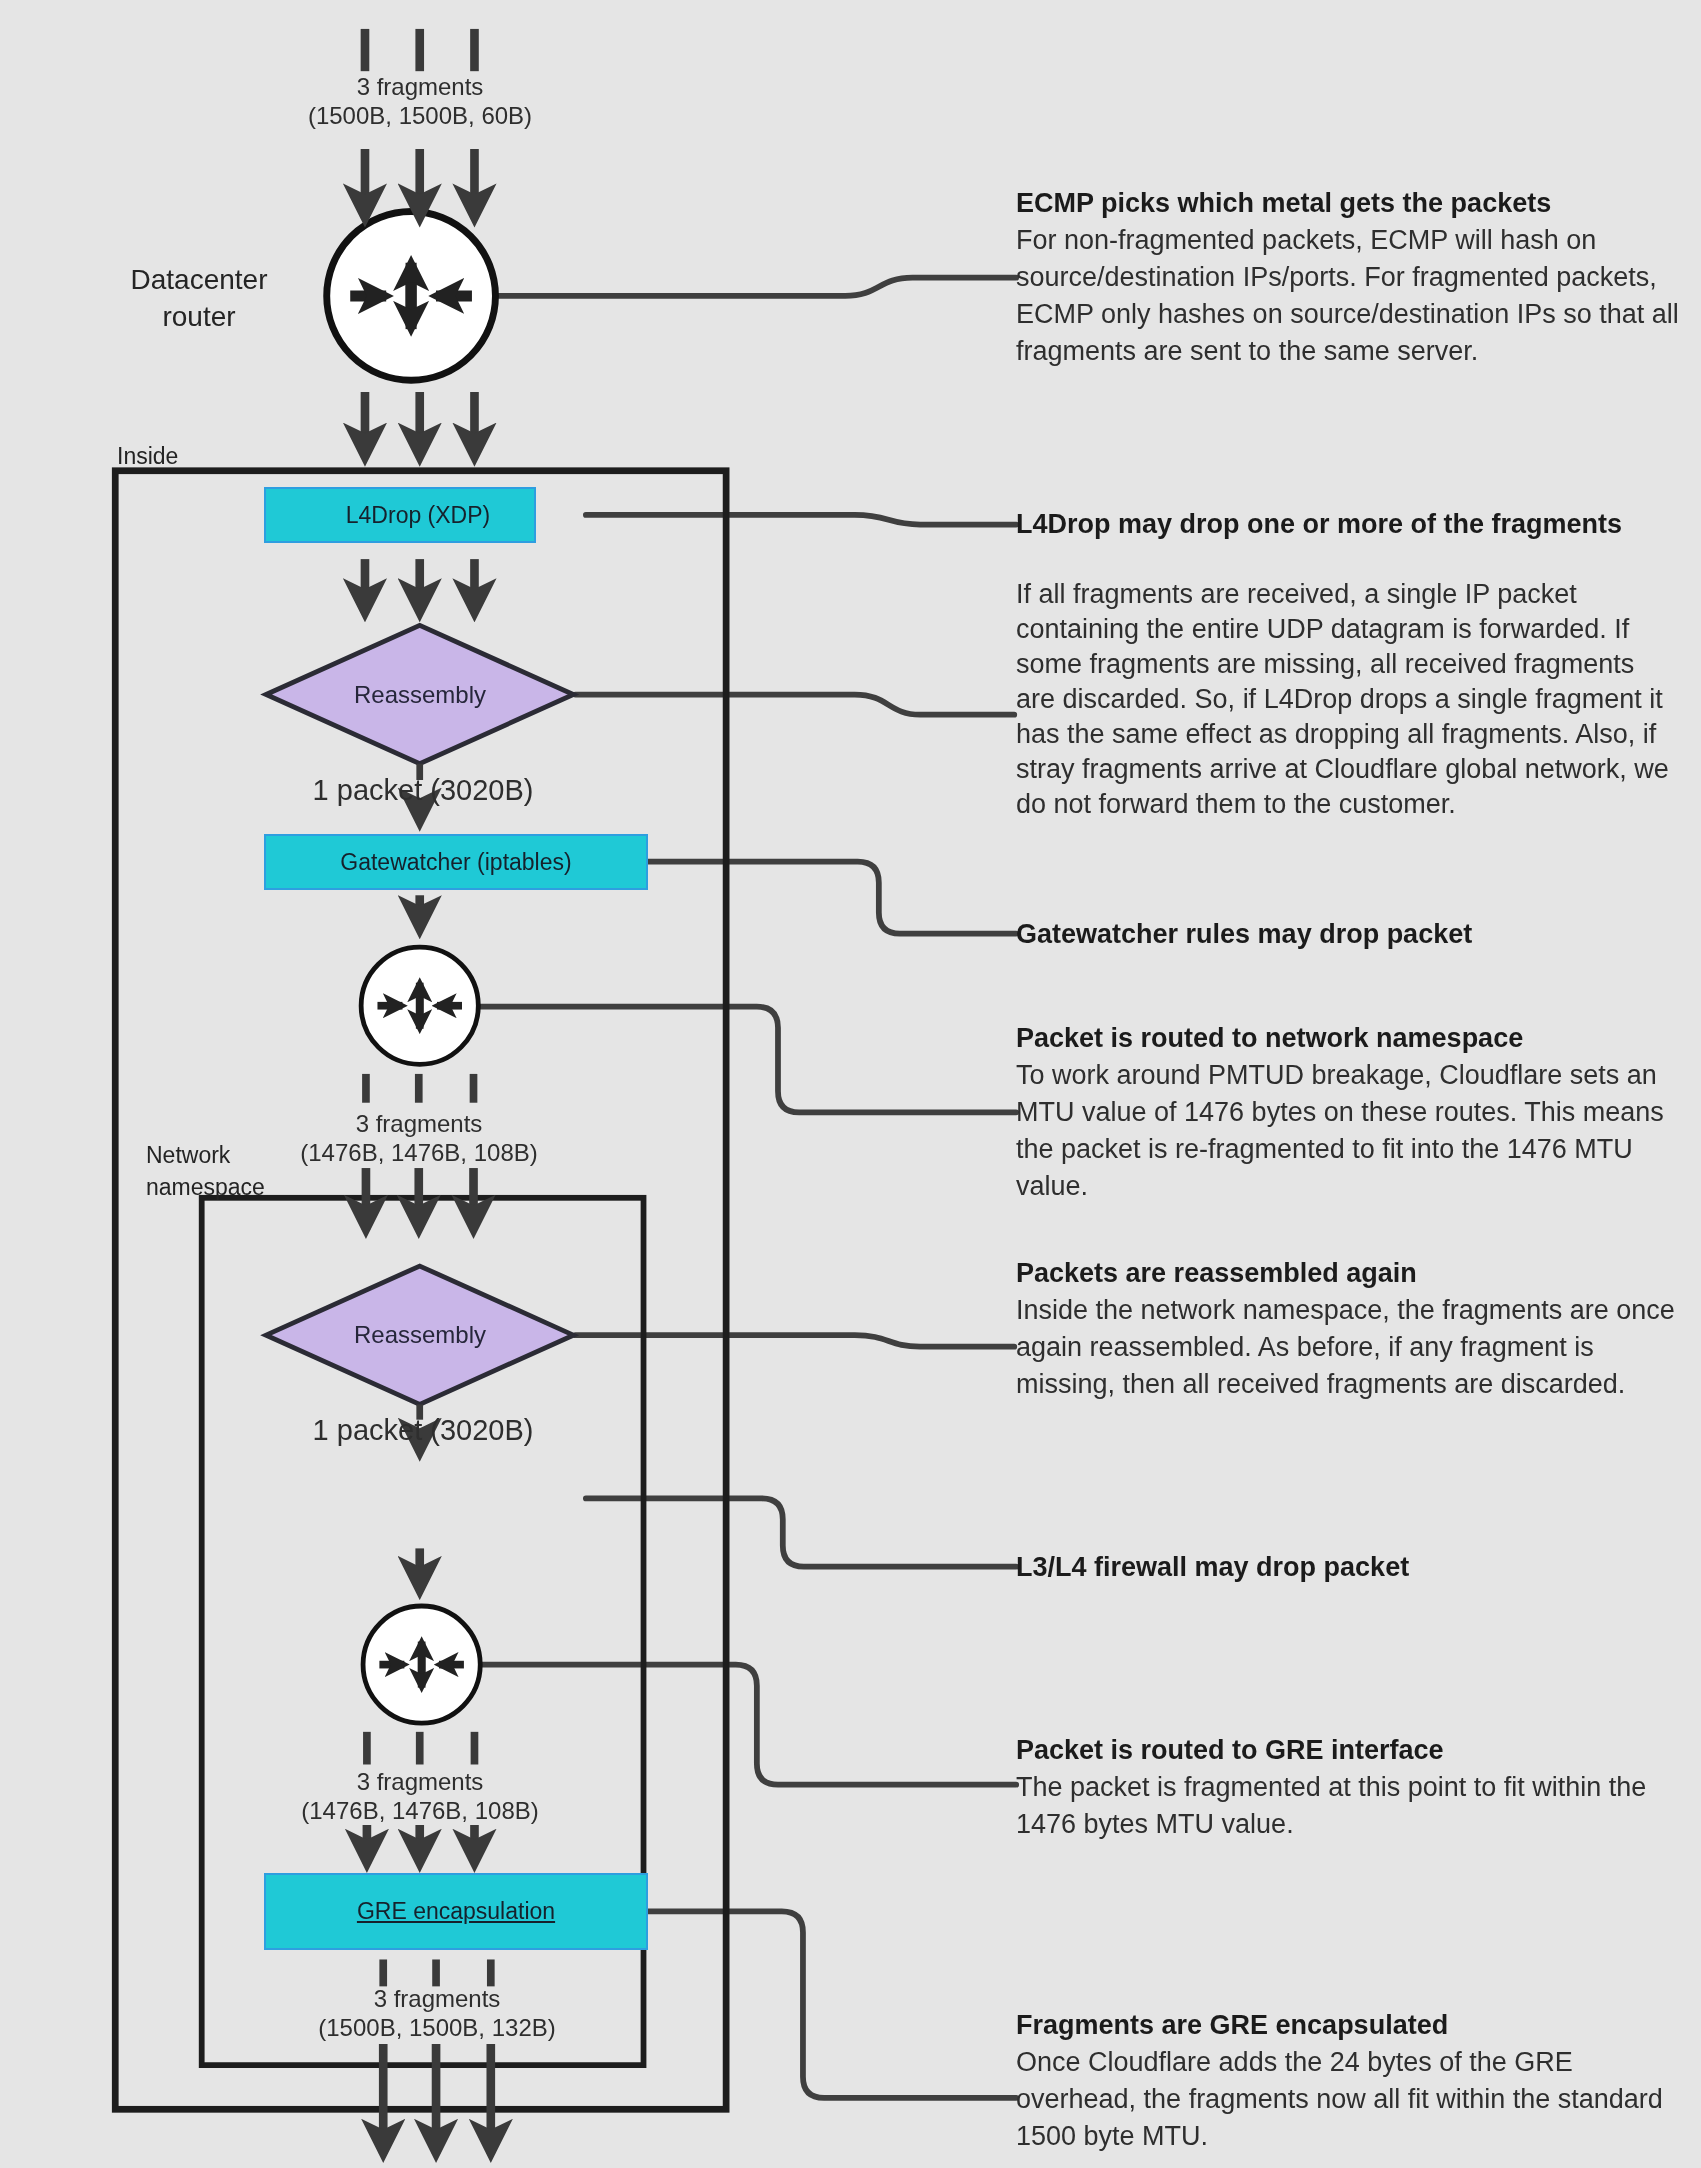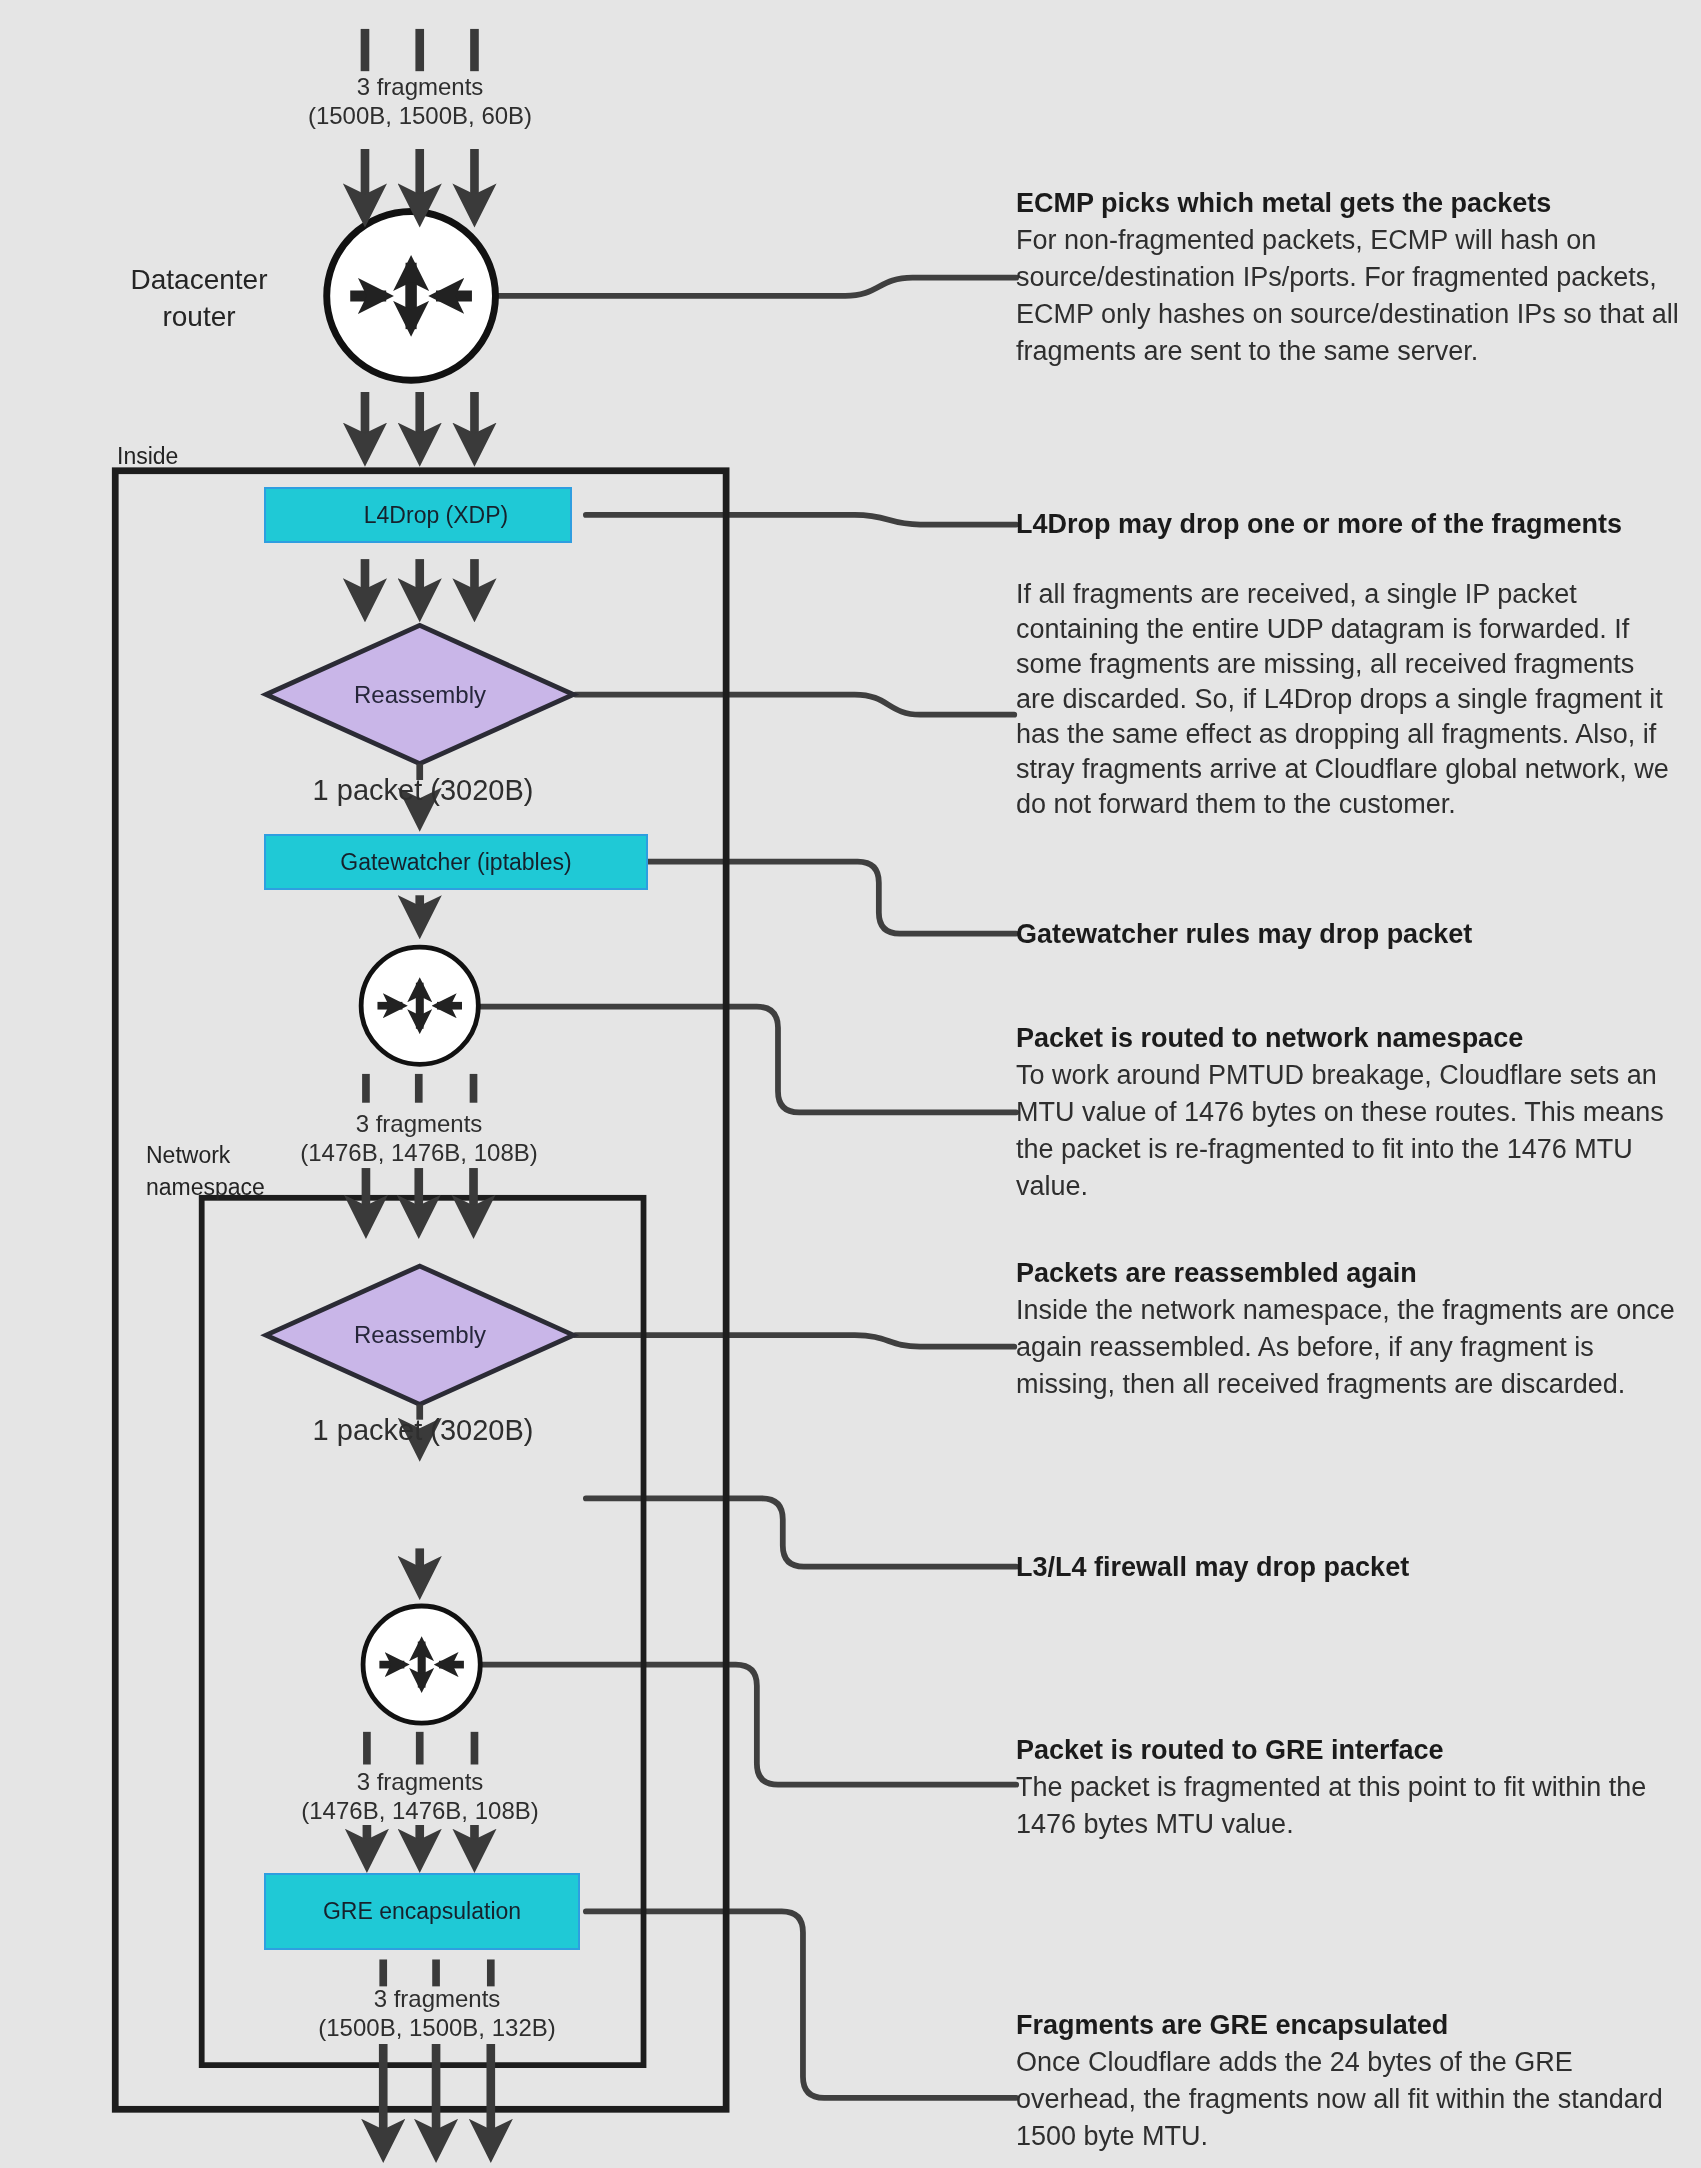--- a/index.html
+++ b/index.html
@@ -160,36 +160,36 @@
       <line x1="511" y1="2128" x2="511" y2="2242" marker-end="url(#ah)"></line>
     </g>
   </svg>
 
   <div class="flow-label" style="left:420px;top:72px;">3 fragments
 (1500B, 1500B, 60B)</div>
   <div class="big-label" style="left:199px;top:261px;">Datacenter
 router</div>
   <div class="container-label" style="left:117px;top:440px;">Inside</div>
 
-  <div class="node-box" style="left:264px;top:487px;width:308px;height:56px;padding-left:36px;">L4Drop (XDP)</div>
+  <div class="node-box" style="left:264px;top:487px;width:272px;height:56px;padding-left:36px;">L4Drop (XDP)</div>
   <div class="diamond-label" style="left:420px;top:695px;">Reassembly</div>
   <div class="packet-label" style="left:423px;top:774px;">1 packet (3020B)</div>
   <div class="node-box" style="left:264px;top:834px;width:384px;height:56px;">Gatewatcher (iptables)</div>
 
   <div class="flow-label" style="left:419px;top:1109px;">3 fragments
 (1476B, 1476B, 108B)</div>
   <div class="container-label" style="left:146px;top:1139px;">Network
 namespace</div>
 
   <div class="diamond-label" style="left:420px;top:1335px;">Reassembly</div>
   <div class="packet-label" style="left:423px;top:1414px;">1 packet (3020B)</div>
 
   <div class="flow-label" style="left:420px;top:1767px;">3 fragments
 (1476B, 1476B, 108B)</div>
-  <div class="node-box" style="left:264px;top:1873px;width:316px;height:77px;">GRE encapsulation</div>
+  <div class="node-box" style="left:264px;top:1873px;width:384px;height:77px;text-decoration:underline;">GRE encapsulation</div>
   <div class="flow-label" style="left:437px;top:1984px;">3 fragments
 (1500B, 1500B, 132B)</div>
 
   <div class="annotation" style="top:185px;">
     <div class="annotation-title">ECMP picks which metal gets the packets</div>
     <div class="annotation-body">For non-fragmented packets, ECMP will hash on
 source/destination IPs/ports. For fragmented packets,
 ECMP only hashes on source/destination IPs so that all
 fragments are sent to the same server.</div>
   </div>

